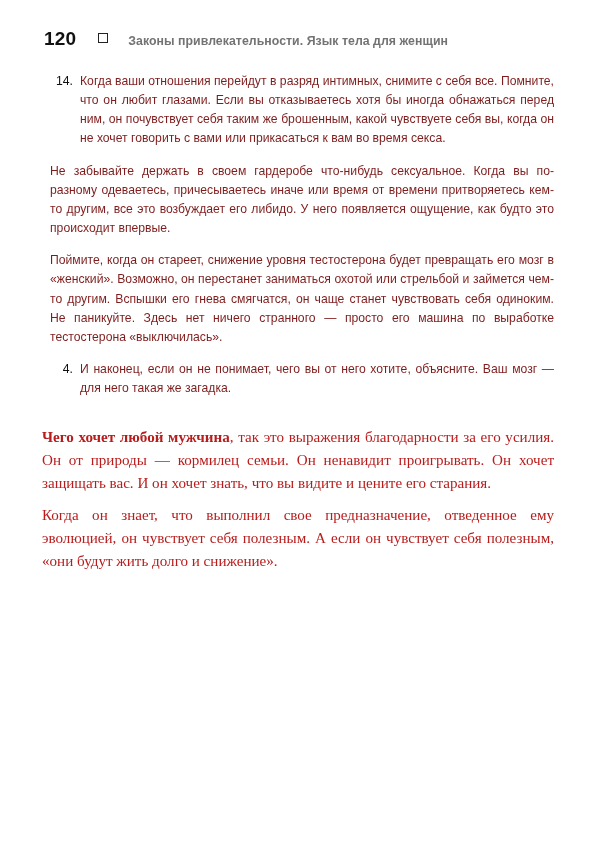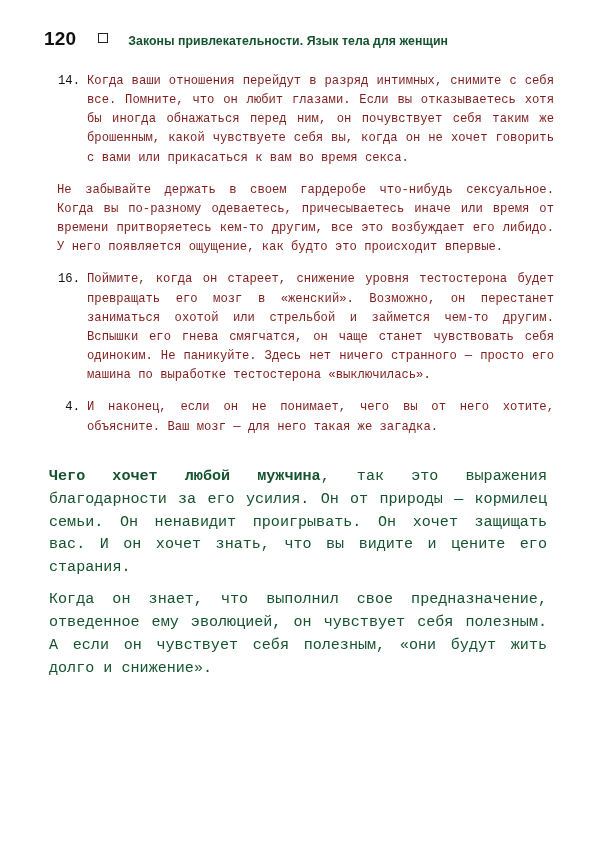--- a/index.html
+++ b/index.html
@@ -43,28 +43,28 @@
     width: 8px;
     height: 8px;
     border: 1.4px solid #222;
     position: relative;
     top: -2px;
     margin-left: 2px;
   }
   .runhead .rh-title {
     font-size: 12.3px;
     font-weight: bold;
-    color: #14532d;
+    color: #737373;
     letter-spacing: 0.05px;
   }
 
   
   .list {
-    font-family: Liberation Mono, monospace;
-    margin: 0 0 0 15px;
+    font-family: Liberation Sans, sans-serif;
+    margin: 0 0 0 8px;
     padding: 0;
   }
   .li {
     display: flex;
     font-size: 12.2px;
     line-height: 1.57;
     margin-bottom: 13px;
     text-align: justify;
   }
   .li .num {
@@ -78,27 +78,27 @@
   .li .txt {
     flex: 1 1 auto;
     color: #7f1d1d;
     text-align: justify;
     text-justify: inter-word;
     hyphens: manual;
   }
 
   
   .para {
-    font-family: Liberation Mono, monospace;
+    font-family: Liberation Serif, serif;
     font-size: 15.1px;
     line-height: 1.52;
-    color: #14532d;
+    color: #b91c1c;
     text-align: justify;
     text-justify: inter-word;
-    margin: 7px;
+    margin: 0;
   }
   .para.first {
     margin-top: 28px;
   }
   .para.second {
     margin-top: 9px;
   }
   .para b {
     font-weight: bold;
   }
@@ -119,21 +119,20 @@
     <div class="li">
       <span class="num">14.</span>
       <span class="txt">Когда ваши отношения перейдут в разряд интимных, снимите с себя все. Помните, что он любит глазами. Если вы отказываетесь хотя бы иногда обнажаться перед ним, он почувствует себя таким же брошенным, какой чувствуете себя вы, когда он не хочет говорить с вами или прикасаться к вам во время секса.</span>
     </div>
 
     <div class="li">
       <span class="txt">Не забывайте держать в своем гардеробе что-нибудь сексуальное. Когда вы по-разному одеваетесь, причесываетесь иначе или время от времени притворяетесь кем-то другим, все это возбуждает его либидо. У него появляется ощущение, как будто это происходит впервые.</span>
     </div>
 
     <div class="li">
-      <span class="num">16.</span>
       <span class="txt">Поймите, когда он стареет, снижение уровня тестостерона будет превращать его мозг в «женский». Возможно, он перестанет заниматься охотой или стрельбой и займется чем-то другим. Вспышки его гнева смягчатся, он чаще станет чувствовать себя одиноким. Не паникуйте. Здесь нет ничего странного — просто его машина по выработке тестостерона «выключилась».</span>
     </div>
 
     <div class="li">
       <span class="num">4.</span>
       <span class="txt">И наконец, если он не понимает, чего вы от него хотите, объясните. Ваш мозг — для него такая же загадка.</span>
     </div>
 
   </div>
 

